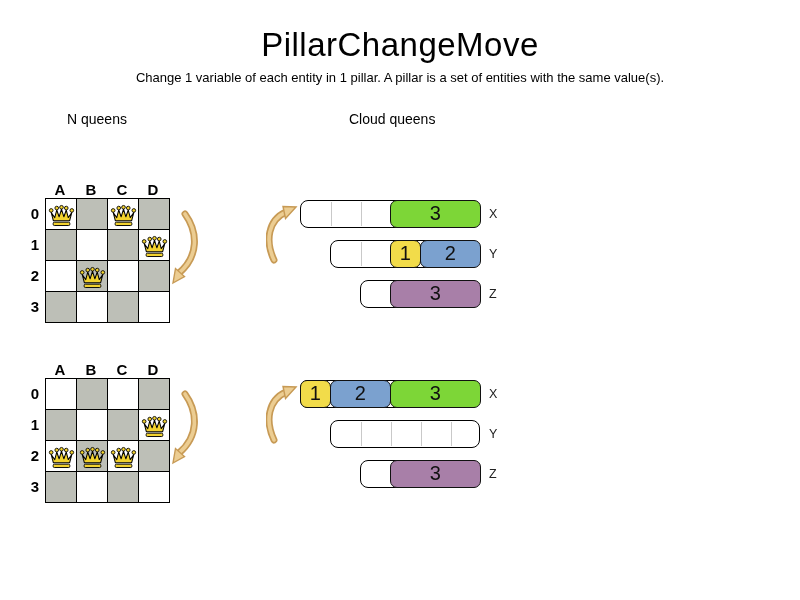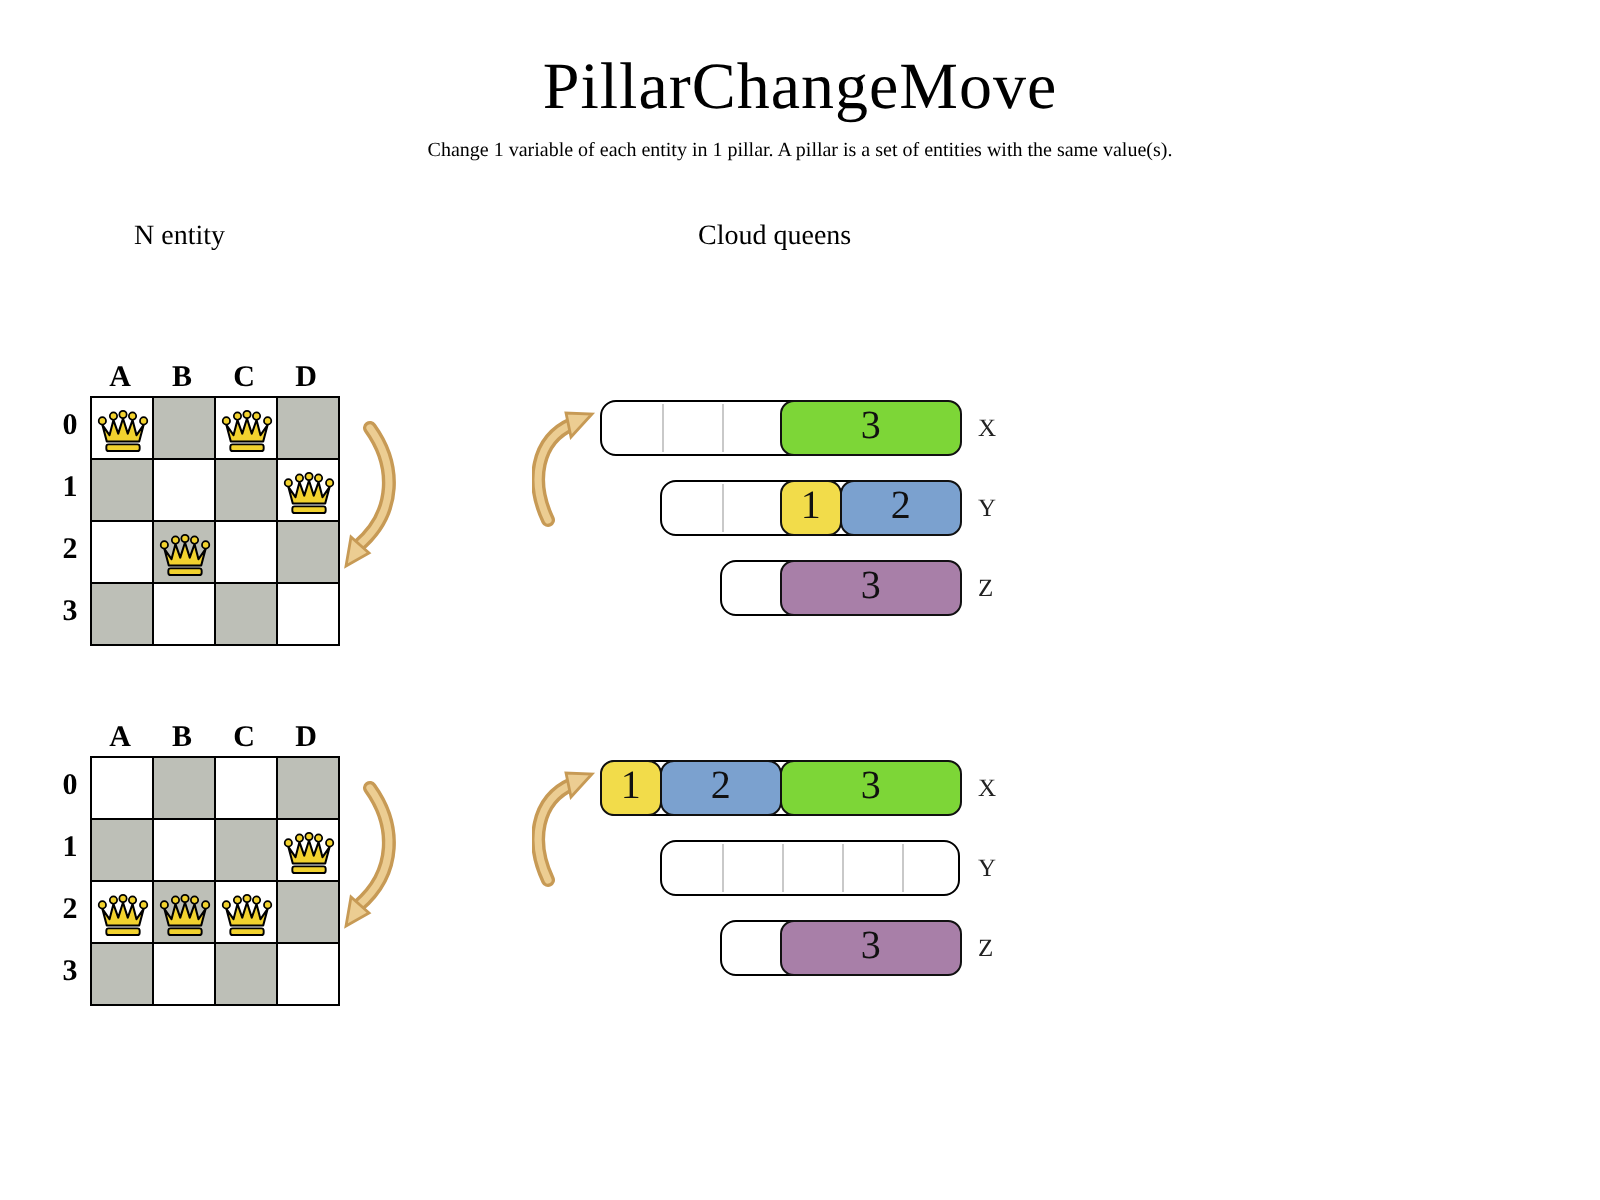--- a/index.html
+++ b/index.html
@@ -1,20 +1,20 @@
 <!DOCTYPE html>
 <html><head>
 <meta charset="utf-8">
 <style>
   html,body{margin:0;padding:0;background:#fff;}
   .canvas{position:relative;width:800px;height:600px;background:#fff;overflow:hidden;
-          font-family:Liberation Serif, serif;color:#000;}
+          font-family:Liberation Sans, sans-serif;color:#000;}
   .title{position:absolute;left:0;top:26px;width:800px;text-align:center;
          font-size:33px;font-weight:400;letter-spacing:0.5px;}
-  .subtitle{position:absolute;left:0;top:70px;width:800px;text-align:center;font-size:10px;}
+  .subtitle{position:absolute;left:0;top:70px;width:800px;text-align:center;font-size:13px;}
   .section-label{position:absolute;font-size:14px;}
   .nq{left:67px;top:111px;}
   .cb{left:349px;top:111px;}
 
   .board-wrap{position:absolute;width:150px;height:145px;}
   .col-labels{position:absolute;left:17px;top:0;display:flex;}
   .col-labels span{display:inline-block;width:31px;text-align:center;
          font-size:15px;font-weight:bold;letter-spacing:1px;}
   .row-labels{position:absolute;left:0;top:17px;}
   .row-labels span{display:block;height:31px;width:14px;line-height:31px;text-align:center;
@@ -37,21 +37,21 @@
   .arrow-svg{position:absolute;}
 </style>
 </head>
 <body>
 
 <div class="canvas">
 
   <div class="title">PillarChangeMove</div>
   <div class="subtitle">Change 1 variable of each entity in 1 pillar. A pillar is a set of entities with the same value(s).</div>
 
-  <div class="section-label nq">N entity</div>
+  <div class="section-label nq">N queens</div>
   <div class="section-label cb">Cloud queens</div>
 
   <div class="board-wrap" style="left:28px;top:181px;">
       <div class="col-labels">
         <span>A</span>
         <span>B</span>
         <span>C</span>
         <span>D</span>
       </div>
       <div class="row-labels">

